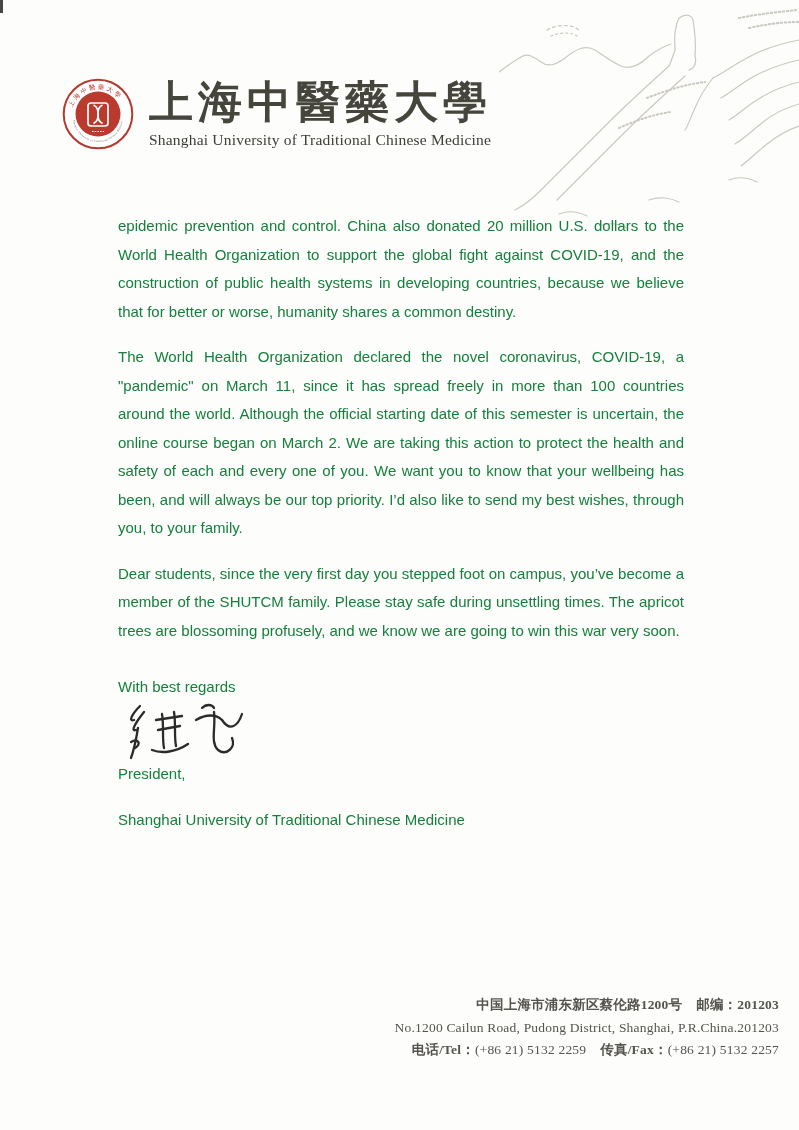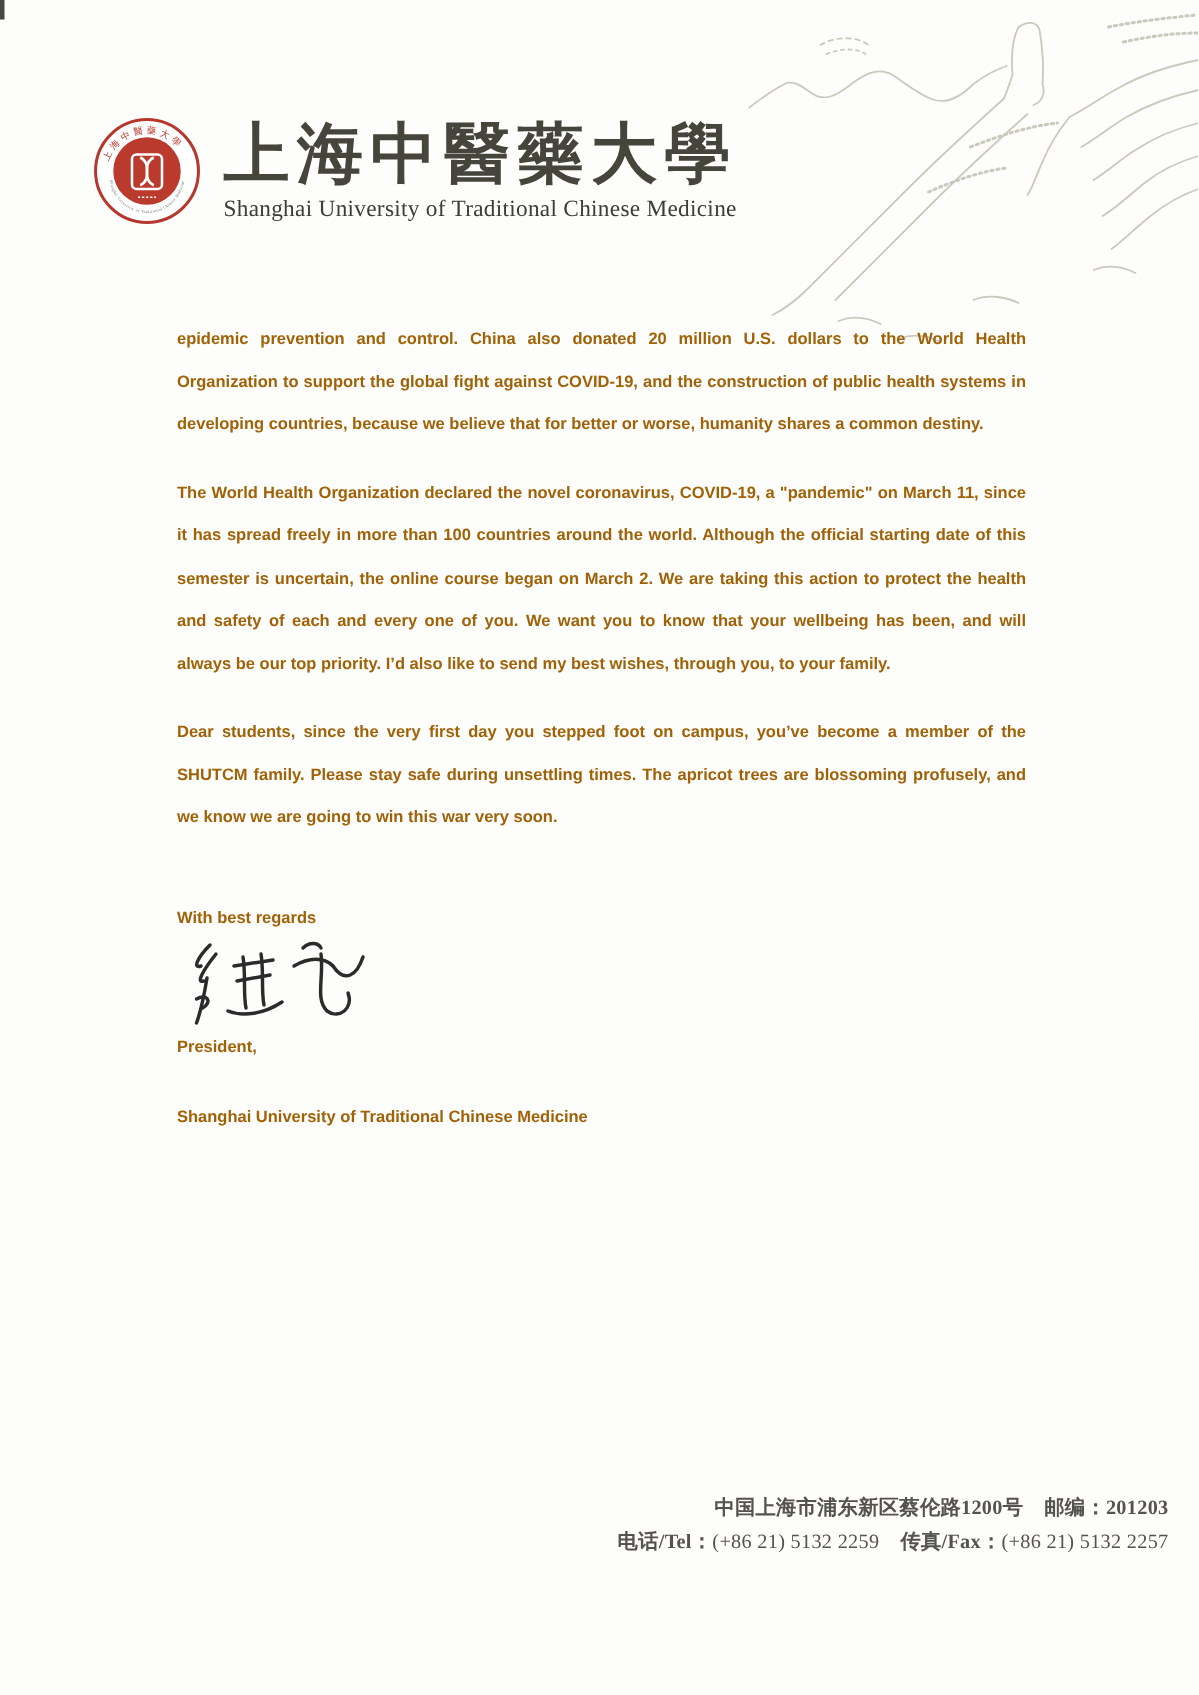--- a/index.html
+++ b/index.html
@@ -23,25 +23,25 @@
     color:#45453c; white-space:nowrap;
   }
   .title-en {
     font-family:"Liberation Serif", serif; font-size:15.5px;
     color:#3d3d37; margin-top:5px; letter-spacing:.2px; white-space:nowrap;
   }
 
   
   .letter {
     position:absolute; top:212px; left:118px; width:566px;
-    font-size:11px; line-height:28.5px; color:#a16207;font-weight:bold;
+    font-size:15px; line-height:28.5px; color:#15803d;
   }
   .letter p { margin:0 0 17px; text-align:justify; }
   .letter p.single { text-align:left; }
-  .closing { margin-top:38px; }
+  .closing { margin-top:28px; }
   .signer-name { margin-top:12px; }
   .signature-wrap { margin:-4px 0 0 0; height:62px; }
   .signer-title { margin-top:0; }
   .signer-org { margin-top:18px; }
 
   
   .footer {
     position:absolute; top:994px; right:20px; text-align:right;
     font-family:"Liberation Serif", serif; font-size:13.5px;
     line-height:22.5px; color:#55534d; letter-spacing:.2px;
@@ -137,18 +137,19 @@
     </div>
 
     <div class="signer-title">President,</div>
     <div class="signer-org">Shanghai University of Traditional Chinese Medicine</div>
   </div>
 
   <div class="footer">
     <div>
       <span class="cn">中国上海市浦东新区蔡伦路1200号</span><span class="gap"></span><span class="cn">邮编：201203</span>
     </div>
+    <div>No.1200 Cailun Road, Pudong District, Shanghai, P.R.China.201203</div>
     <div>
       <span class="cn">电话/Tel：</span><span>(+86 21) 5132 2259</span><span class="gap"></span><span class="cn">传真/Fax：</span><span>(+86 21) 5132 2257</span>
     </div>
   </div>
 
 </div>
 
 </body></html>

